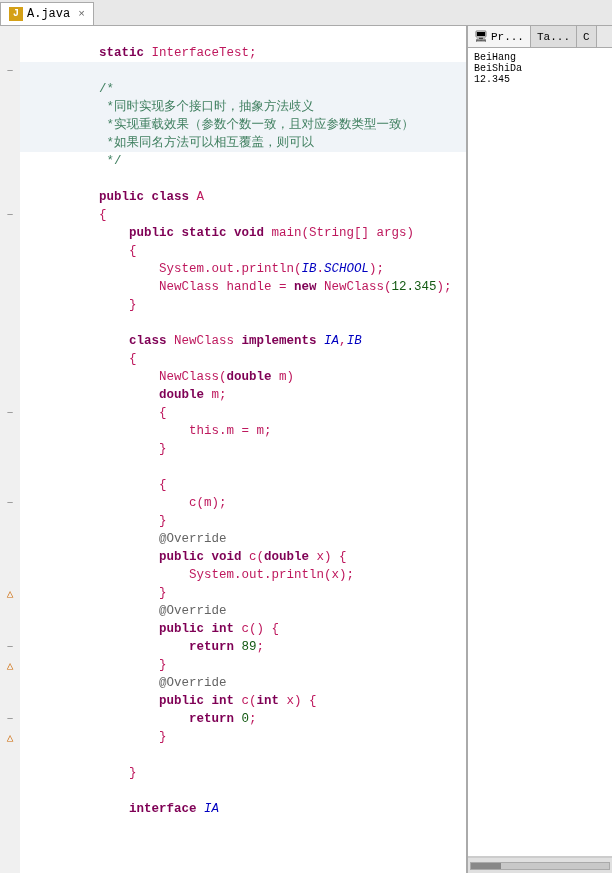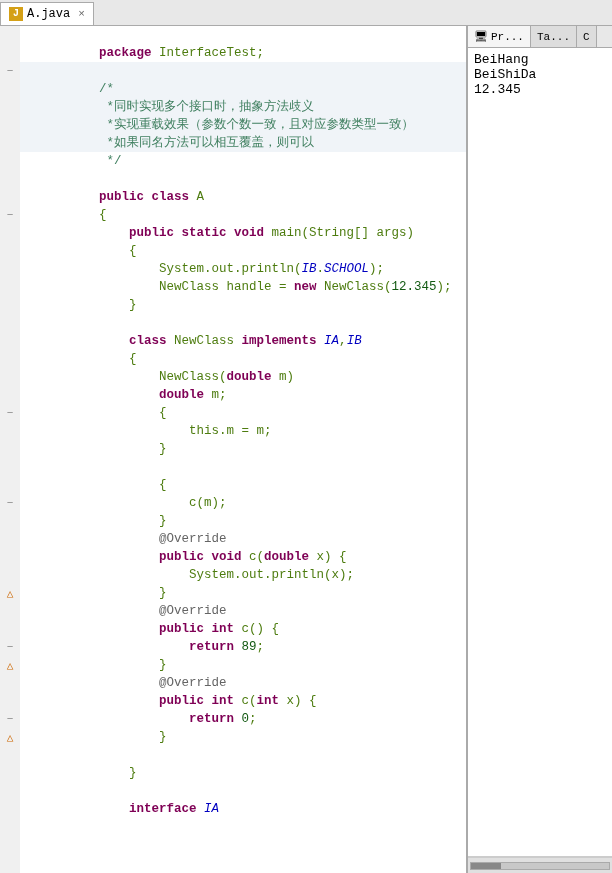--- a/index.html
+++ b/index.html
@@ -101,21 +101,21 @@
       gap: 3px;
     }
     .right-tab.active {
       background: #f5f5f5;
     }
 
     .right-panel-content {
       flex: 1;
       background: #ffffff;
       padding: 4px 6px;
-      font-size: 13px;
+      font-size: 10px;
       font-family: 'Courier New', Courier, monospace;
       overflow: auto;
       border-bottom: 1px solid #ccc;
     }
 
     .right-panel-scrollbar {
       height: 16px;
       background: #e0e0e0;
       border-top: 1px solid #ccc;
       display: flex;
@@ -183,21 +183,21 @@
 
     .code-line.comment-block {
       background: #f0f4f8;
     }
 
     
     .kw { color: #7f0055; font-weight: bold; }
     .number { color: #125912; }
     .comment { color: #3f7f5f; }
     .annotation { color: #646464; }
-    .plain { color: #4d7c0f; font-family: Liberation Mono, monospace; }
+    .plain { color: #be185d; font-family: Liberation Mono, monospace; }
     .italic-blue { color: #0000c0; font-style: italic; }
   </style>
 </head>
 <body>
 
 <div class="tab-bar">
   <div class="tab active">
     <span class="tab-icon">J</span>
     <span>A.java</span>
     <span class="tab-close">×</span>
@@ -257,21 +257,21 @@
         <div class="indicator"></div>
         <div class="indicator"></div>
         <div class="indicator"></div>
         <div class="indicator"></div>
 
       </div>
 
       <div class="code-lines">
 
         <div class="code-line">
-          <span class="kw">package</span><span class="plain"> InterfaceTest;</span>
+          <span class="kw">static</span><span class="plain"> InterfaceTest;</span>
         </div>
         <div class="code-line">&nbsp;</div>
         <div class="code-line comment-block">
           <span class="comment">/*</span>
         </div>
         <div class="code-line comment-block">
           <span class="comment"> *同时实现多个接口时，抽象方法歧义</span>
         </div>
         <div class="code-line comment-block">
           <span class="comment"> *实现重载效果（参数个数一致，且对应参数类型一致）</span>

